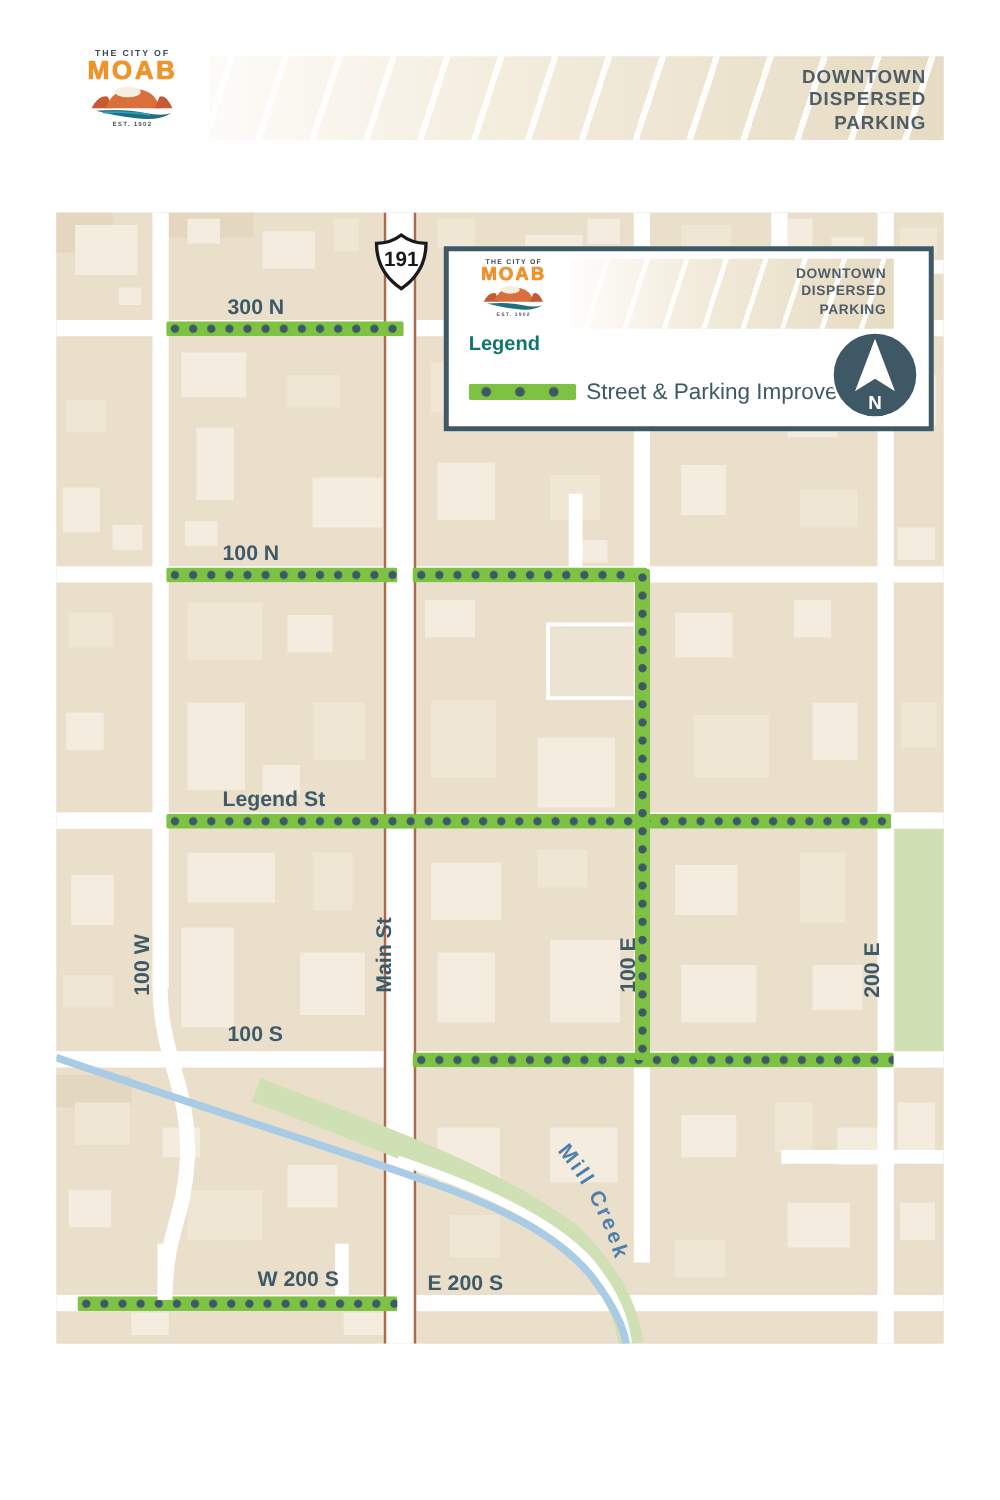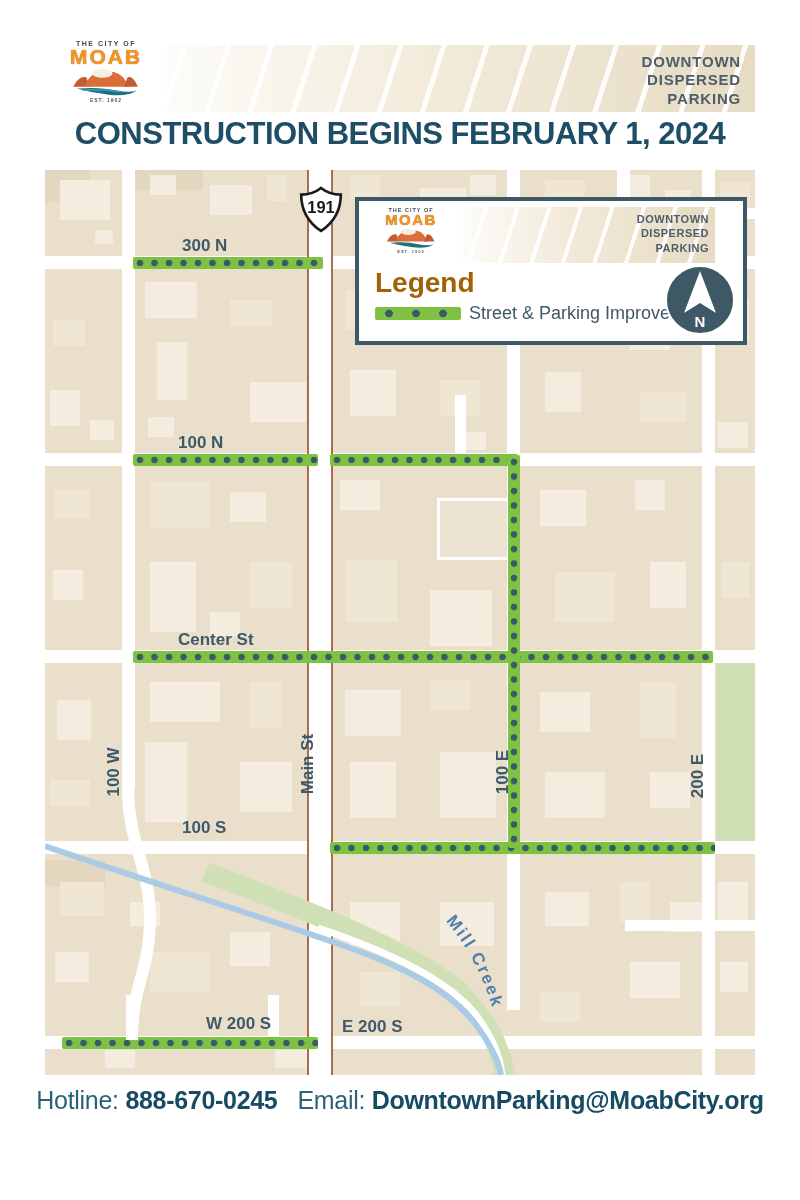--- a/index.html
+++ b/index.html
@@ -52,21 +52,21 @@
 
   
   .legend{position:absolute;left:310px;top:27px;width:384px;height:140px;background:#fff;
       border:4px solid #3e5866;}
   .legend .mini-banner{position:absolute;left:98px;top:6px;right:28px;height:56px;
       background:
         repeating-linear-gradient(108deg, rgba(255,255,255,0) 0 26px, rgba(255,255,255,.92) 26px 30px),
         linear-gradient(90deg,#fefdfb 0%,#f1e9d8 45%,#e6dbc3 100%);}
   .legend .mini-program{position:absolute;right:6px;top:5px;text-align:right;color:#4e5d68;
       font-weight:700;font-size:11px;line-height:1.3;letter-spacing:.5px;}
-  .legend .lg-head{position:absolute;left:16px;top:66px;font-size:28px;font-weight:800;color:#a16207;}
+  .legend .lg-head{position:absolute;left:16px;top:66px;font-size:16px;font-weight:800;color:#0f766e;}
   .legend .lg-row{position:absolute;left:16px;top:102px;display:flex;align-items:center;gap:8px;}
   .legend .lg-swatch{width:86px;height:13px;background-color:#7dc242;border-radius:2px;
       background-image:radial-gradient(circle at 14px 6.5px,#3d5866 3.5px,rgba(0,0,0,0) 4.2px);
       background-size:27px 13px;}
   .legend .lg-text{font-size:18px;color:#3e5866;font-weight:400;}
 
   .north{position:absolute;left:619px;top:94px;width:72px;height:72px;}
 
   
   .footer{position:absolute;left:0;top:1082px;width:800px;text-align:center;color:#1d4e66;}
@@ -94,21 +94,20 @@
       <path d="M2,21 Q8,9 16,11 L20,21 Z" fill="#c65a33"></path>
       <path d="M14,21 Q20,5 34,5 Q52,3 58,15 L62,21 Z" fill="#d96f3a"></path>
       <ellipse cx="33" cy="7" rx="11" ry="4.5" fill="#f5efe2"></ellipse>
       <path d="M56,21 L60,11 Q66,9 71,21 Z" fill="#c65a33"></path>
       <path d="M6,23 Q30,21 48,25 Q62,28 70,25 Q60,32 40,29.5 Q20,27 6,23 Z" fill="#1f6f80"></path>
       <path d="M12,24.5 Q34,23.5 52,26.5" stroke="#2ba3b8" stroke-width="1.6" fill="none"></path>
     </svg>
     <span class="est">EST. 1902</span>
   </div>
 
-  <div class="title">CONSTRUCTION BEGINS FEBRUARY 1, 2024</div>
 
   <div class="map">
     <div id="map-layers">
         <div class="bld b3" style="left: 0px; top: 0px; width: 45px; height: 32px;"></div>
         <div class="bld b3" style="left: 88px; top: 0px; width: 70px; height: 20px;"></div>
         <div class="bld b3" style="left: 480px; top: 88px; width: 45px; height: 11px;"></div>
         <div class="bld b3" style="left: 0px; top: 690px; width: 60px; height: 26px;"></div>
         <div class="bld" style="left: 15px; top: 10px; width: 50px; height: 40px;"></div>
         <div class="bld" style="left: 50px; top: 60px; width: 18px; height: 14px;"></div>
         <div class="bld b2" style="left: 8px; top: 150px; width: 32px; height: 26px;"></div>
@@ -219,21 +218,21 @@
       <path d="M273,758 C345,782 400,810 427,840 C447,865 455,885 457,905" stroke="#ffffff" stroke-width="7" fill="none"></path>
       <path d="M0,676 C105,712 210,745 285,771 C360,796 403,820 429,852 C447,876 454,892 456,905" stroke="#a9cbe5" stroke-width="6" fill="none"></path>
       <path id="creekTextPath" d="M398,748 C425,778 446,818 455,872" fill="none" stroke="none"></path>
       <text font-size="17" font-weight="600" fill="#4f7fad" letter-spacing="2" font-family="Liberation Sans, sans-serif">
         <textPath xlink:href="#creekTextPath" href="#creekTextPath" startOffset="4">Mill Creek</textPath>
       </text>
     </svg>
 
     <span class="slabel" style="left:137px;top:66px">300 N</span>
     <span class="slabel" style="left:133px;top:263px">100 N</span>
-    <span class="slabel" style="left:133px;top:460px">Center St</span>
+    <span class="slabel" style="left:133px;top:460px">Legend St</span>
     <span class="slabel" style="left:137px;top:648px">100 S</span>
     <span class="slabel" style="left:161px;top:844px">W 200 S</span>
     <span class="slabel" style="left:297px;top:847px">E 200 S</span>
     <span class="vlabel" style="left:29px;top:592px">100 W</span>
     <span class="vlabel" style="left:223px;top:584px">Main St</span>
     <span class="vlabel" style="left:418px;top:592px">100 E</span>
     <span class="vlabel" style="left:613px;top:596px">200 E</span>
 
     <svg class="shield" viewBox="0 0 40 42">
       <path d="M20,1.5 C15,5.5 9,7.5 2,7.5 C2,18 6,31 20,40.5 C34,31 38,18 38,7.5 C31,7.5 25,5.5 20,1.5 Z" fill="#ffffff" stroke="#1a1a1a" stroke-width="2.4"></path>
@@ -268,21 +267,14 @@
     </div>
 
     <svg class="north" viewBox="0 0 72 72">
       <circle cx="36" cy="36" r="34" fill="#3e5866" stroke="#ffffff" stroke-width="2"></circle>
       <polygon points="36,7 52,49 36,39 20,49" fill="#ffffff"></polygon>
       <text x="36" y="63" text-anchor="middle" font-size="15" font-weight="800" fill="#ffffff" font-family="Liberation Sans, sans-serif">N</text>
     </svg>
   </div>
 
   <div class="footer">
-    <div class="fline">
-      <span class="flabel">Hotline:</span>
-      <span class="fval">888-670-0245</span>
-      &nbsp;
-      <span class="flabel">Email:</span>
-      <span class="fval">DowntownParking@MoabCity.org</span>
-    </div>
   </div>
 </div>
 
 </body></html>

